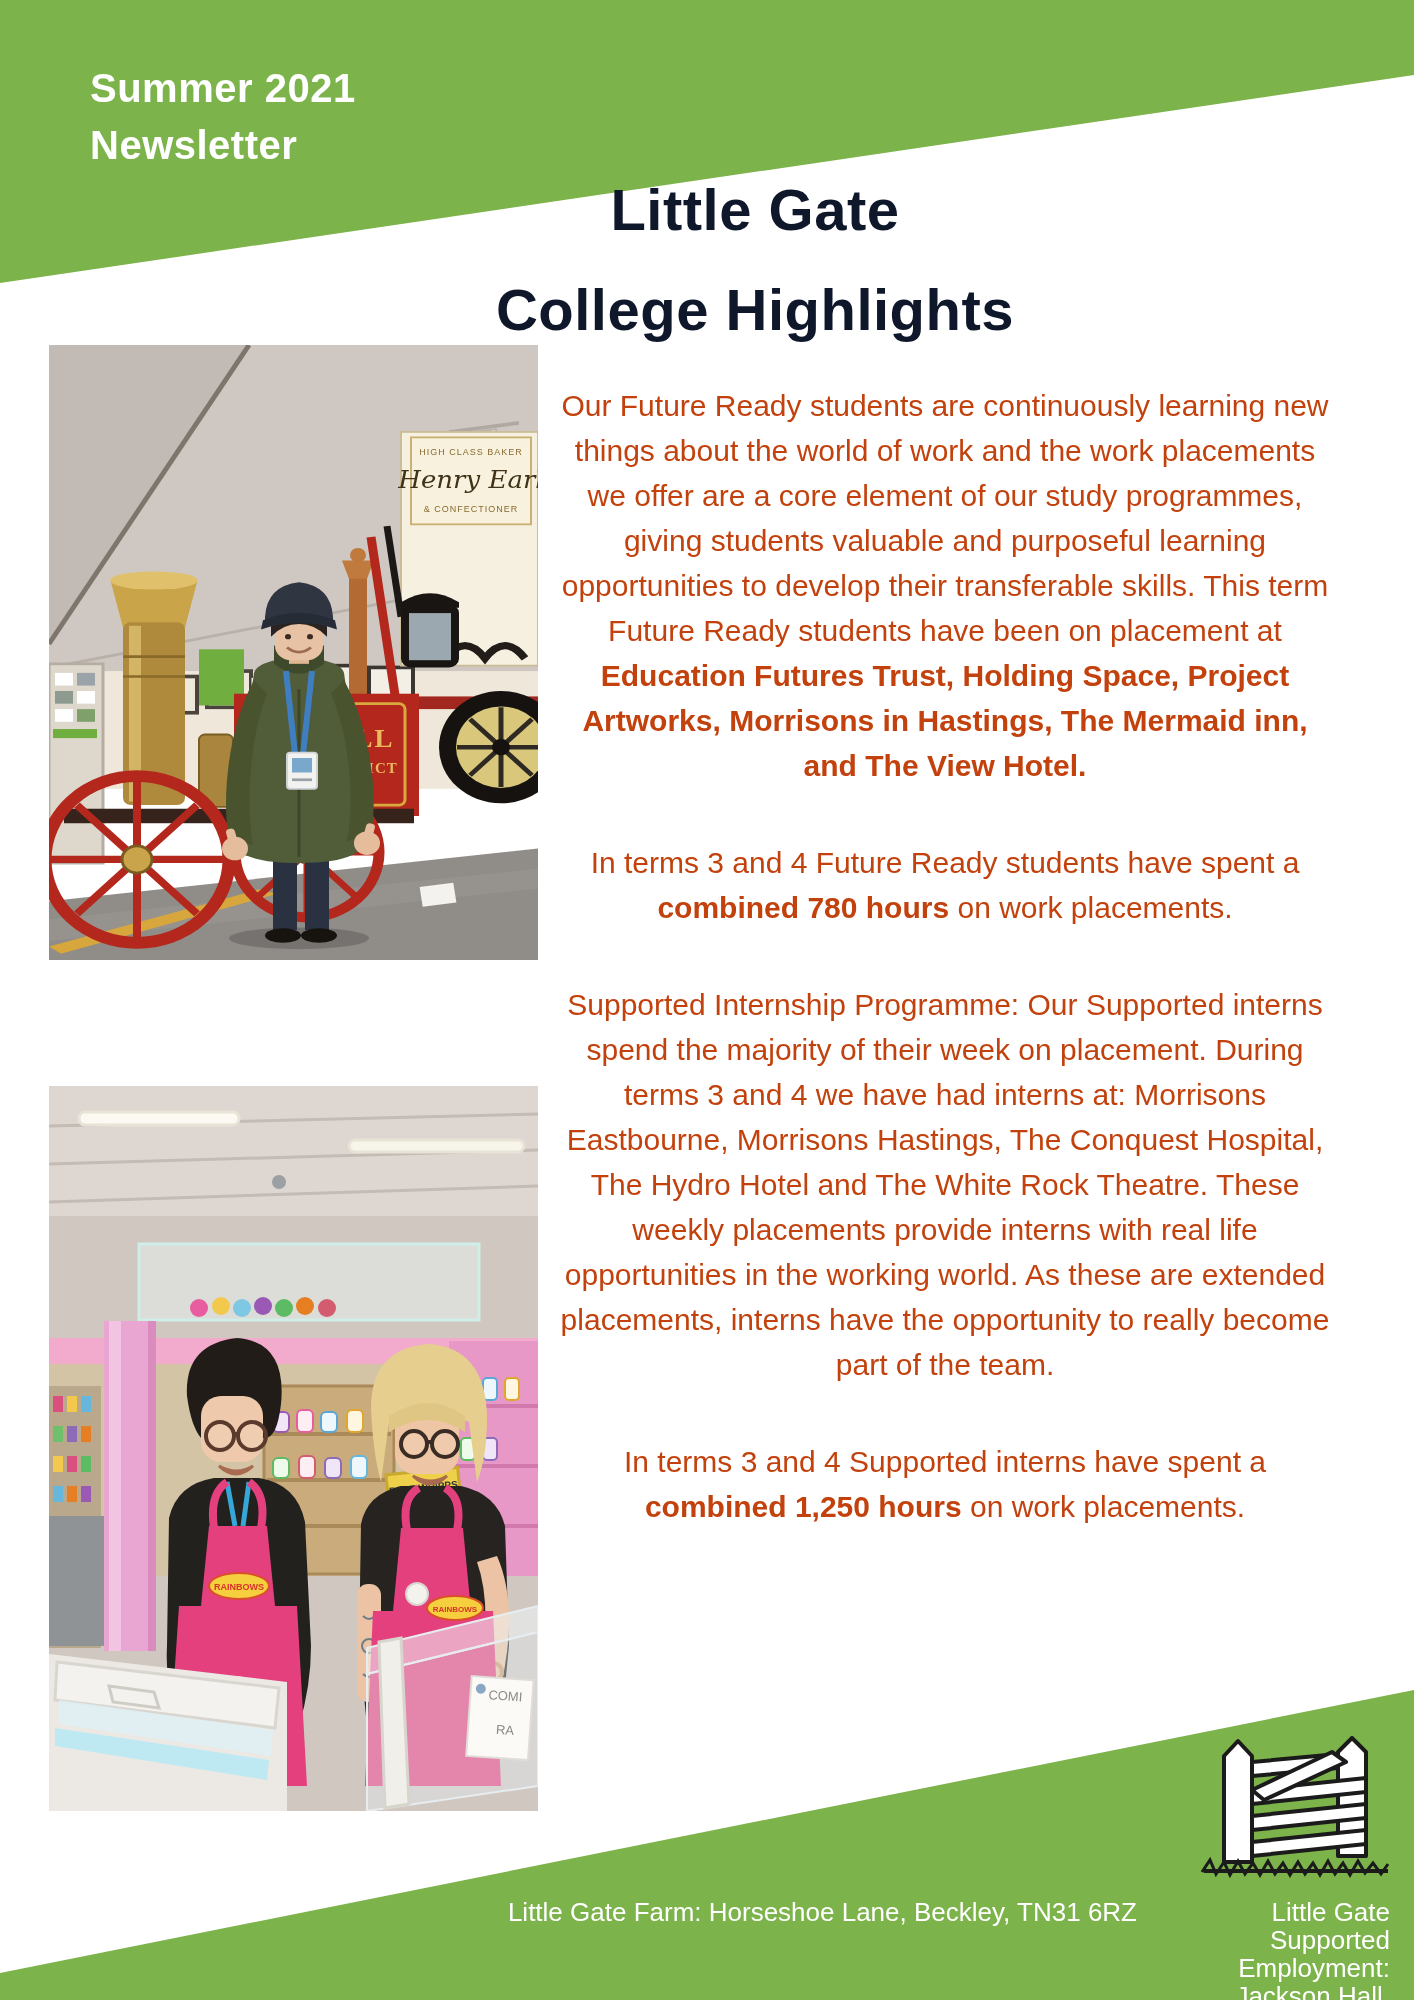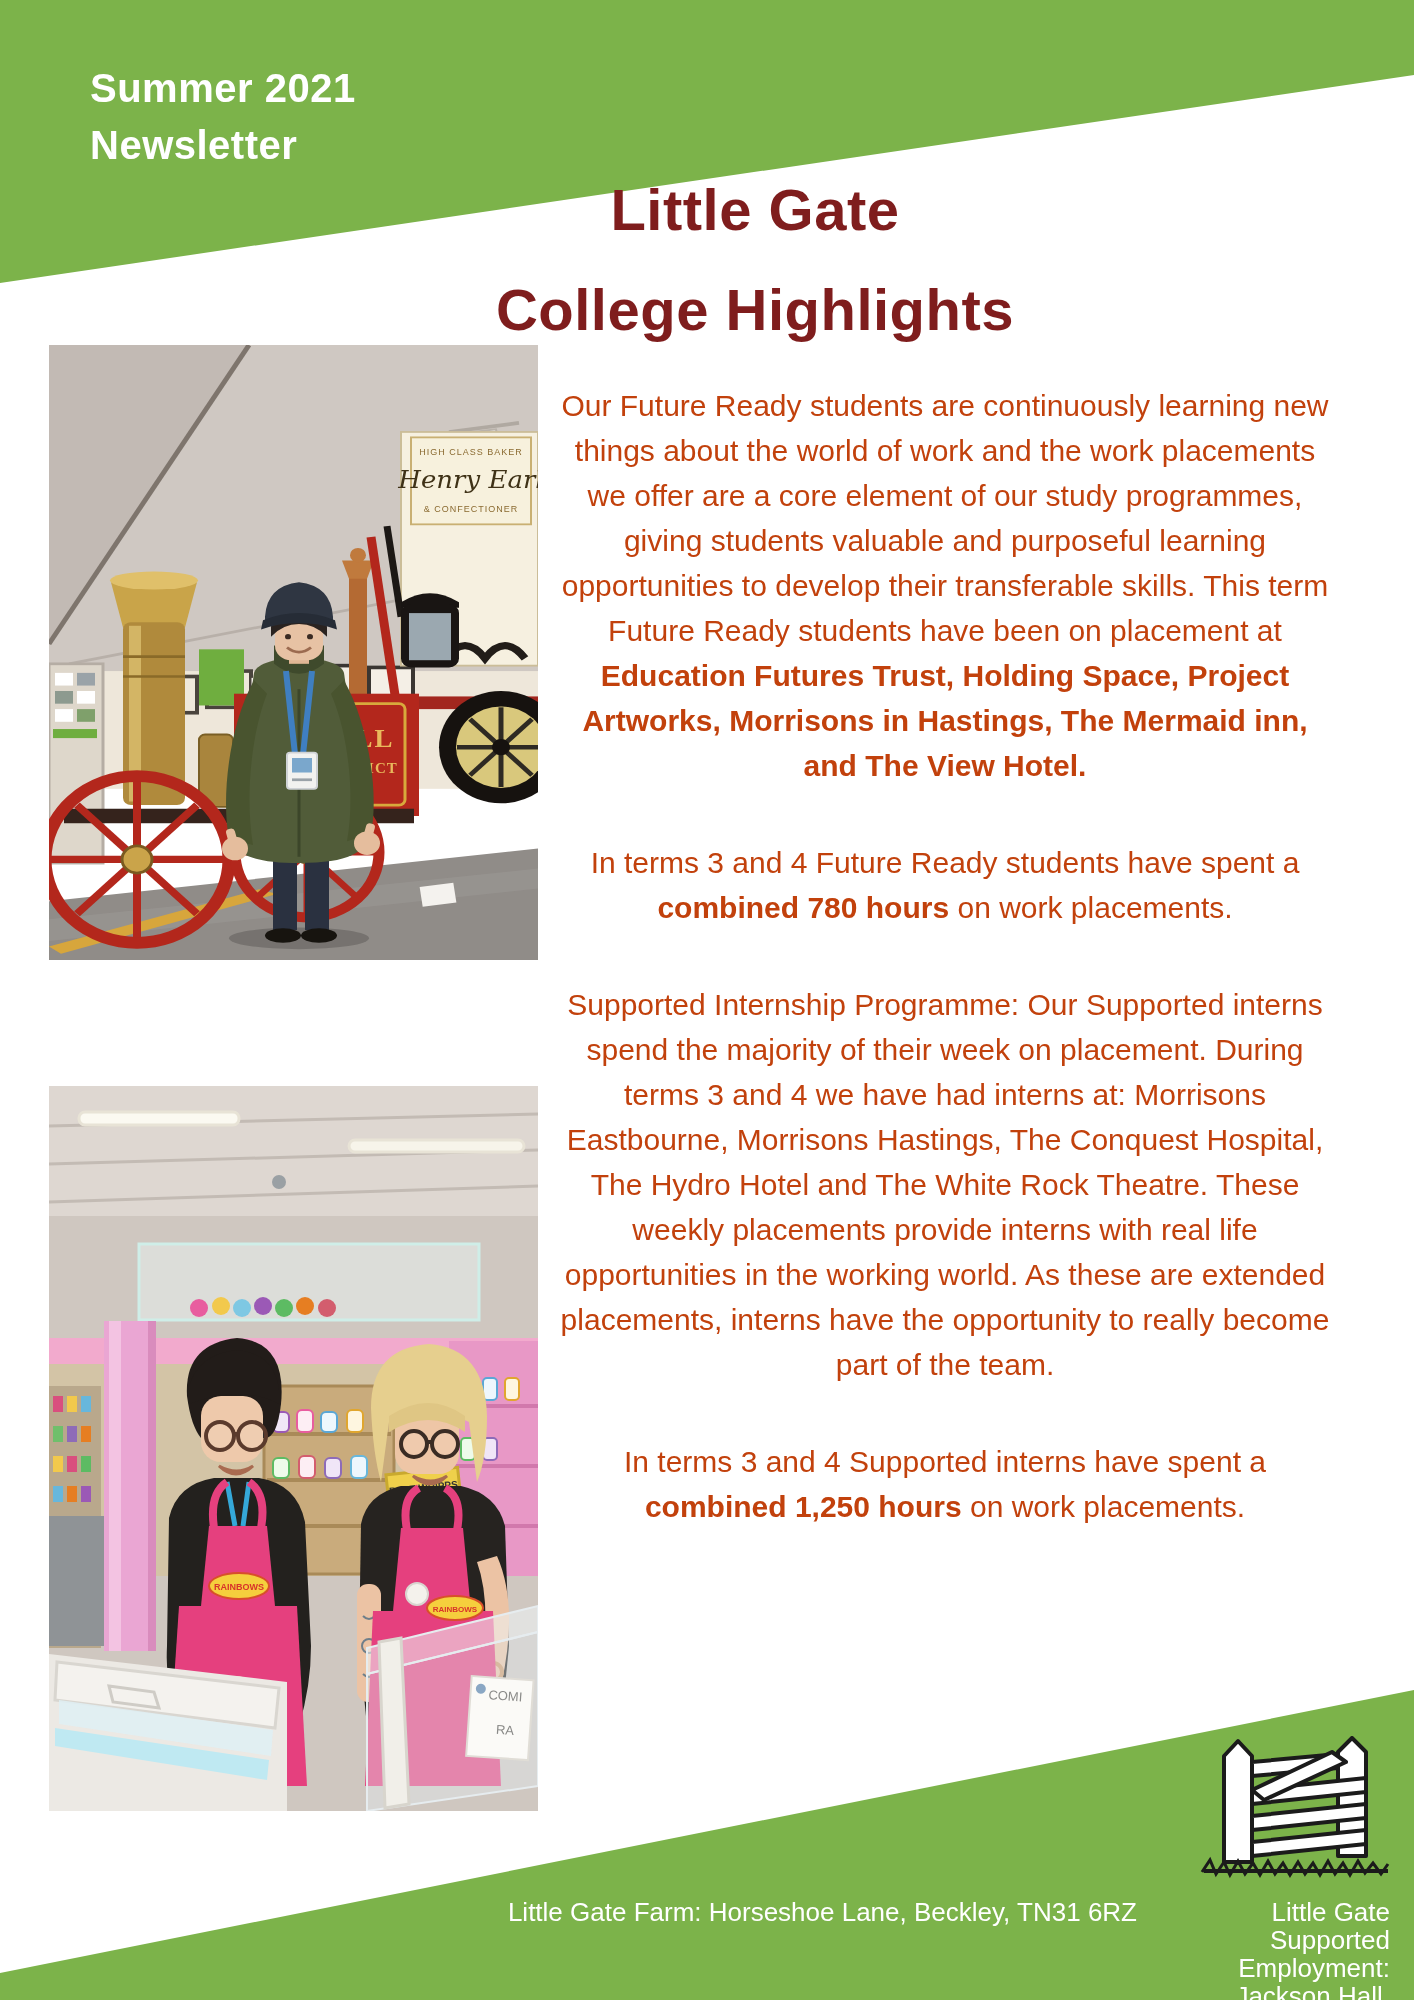--- a/index.html
+++ b/index.html
@@ -7,21 +7,21 @@
         font-family:"Liberation Sans", sans-serif;}
   
   .header-green{position:absolute;left:0;top:0;width:1414px;height:283px;background:#7cb34a;
         clip-path:polygon(0 0,1414px 0,1414px 75px,0 283px);}
   .footer-green{position:absolute;left:0;top:1630px;width:1414px;height:370px;background:#7cb34a;
         clip-path:polygon(0 343px,1414px 60px,1414px 370px,0 370px);}
   
   .kicker{position:absolute;left:90px;top:60px;color:#ffffff;font-size:40px;font-weight:bold;
         line-height:57px;letter-spacing:0.5px;}
   .title{position:absolute;left:150px;top:160px;width:1210px;margin:0;text-align:center;
-        color:#7f1d1d;font-size:58px;font-weight:bold;line-height:100px;letter-spacing:0.5px;}
+        color:#0f172a;font-size:58px;font-weight:bold;line-height:100px;letter-spacing:0.5px;}
   .title .tl{display:block;}
   
   .bodycol{position:absolute;left:560px;top:383px;width:770px;text-align:center;
         color:#c2410c;font-size:30px;line-height:45px;}
   .bodycol p{margin:0 0 52px 0;}
   .b{font-weight:bold;}
   
   .photo{position:absolute;left:49px;overflow:hidden;}
   #photo1{top:345px;width:489px;height:615px;}
   #photo2{top:1086px;width:489px;height:725px;}

